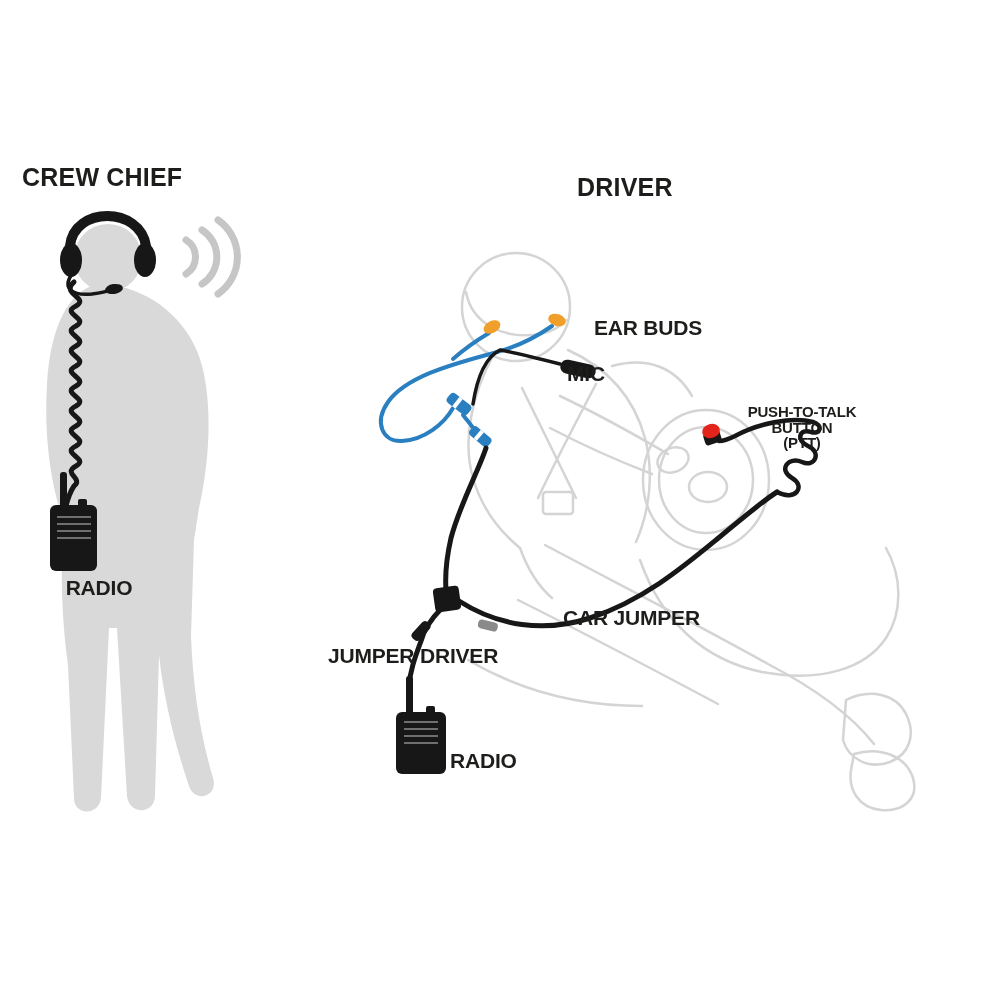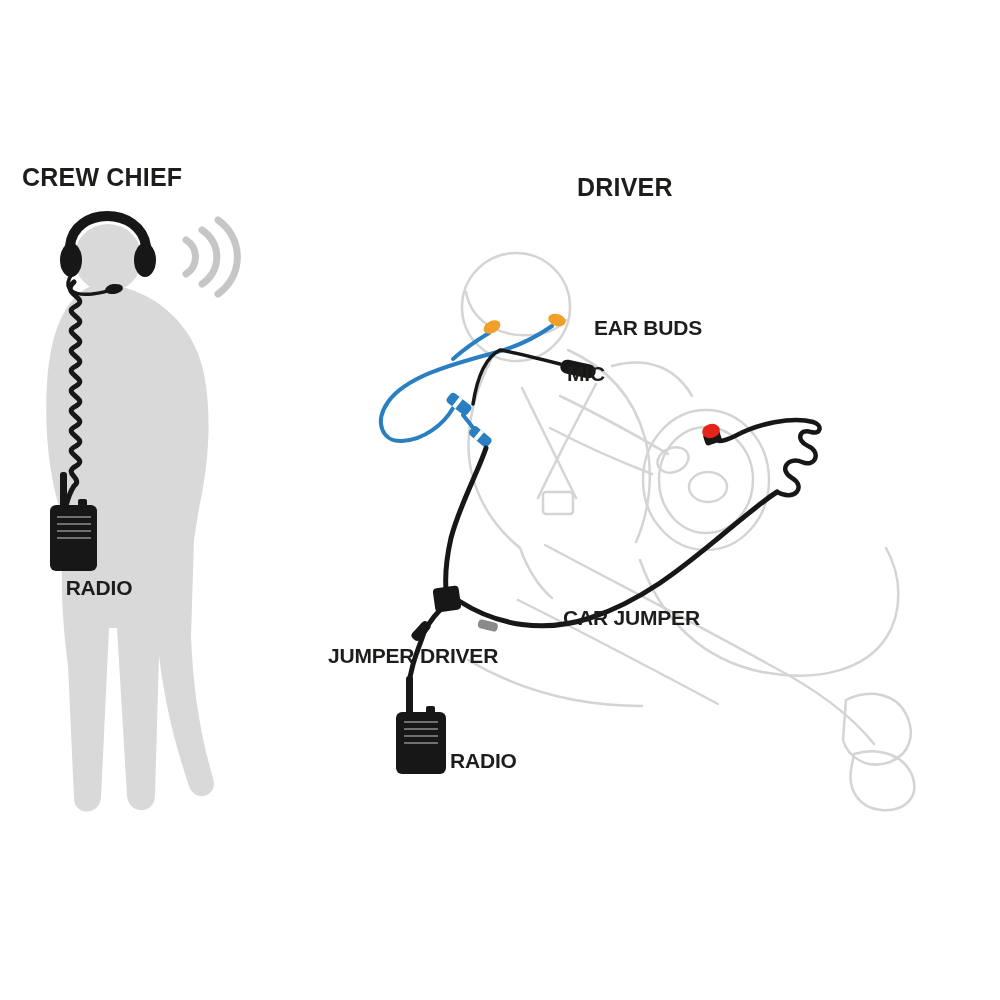--- a/index.html
+++ b/index.html
@@ -139,20 +139,25 @@
   <div class="title" style="left:22px; top:163px;">CREW CHIEF</div>
 
   <div class="title" style="left:577px; top:153px;margin-top:20px;">DRIVER</div>
 
   <div class="label" style="left:60px; top:576px; width:78px; text-align:center;">RADIO</div>
 
   <div class="label" style="left:594px; top:316px;">EAR BUDS</div>
 
   <div class="label" style="left:567px; top:362px;">MIC</div>
 
+  <div class="label-block" style="left:722px; top:404px; width:160px;">
+    <div>PUSH-TO-TALK</div>
+    <div>BUTTON</div>
+    <div>(PTT)</div>
+  </div>
 
   <div class="label" style="left:563px; top:606px;">CAR JUMPER</div>
 
   <div class="label" style="left:328px; top:644px;">JUMPER DRIVER</div>
 
   <div class="label" style="left:450px; top:749px;">RADIO</div>
 
 </div>
 
 </body></html>

